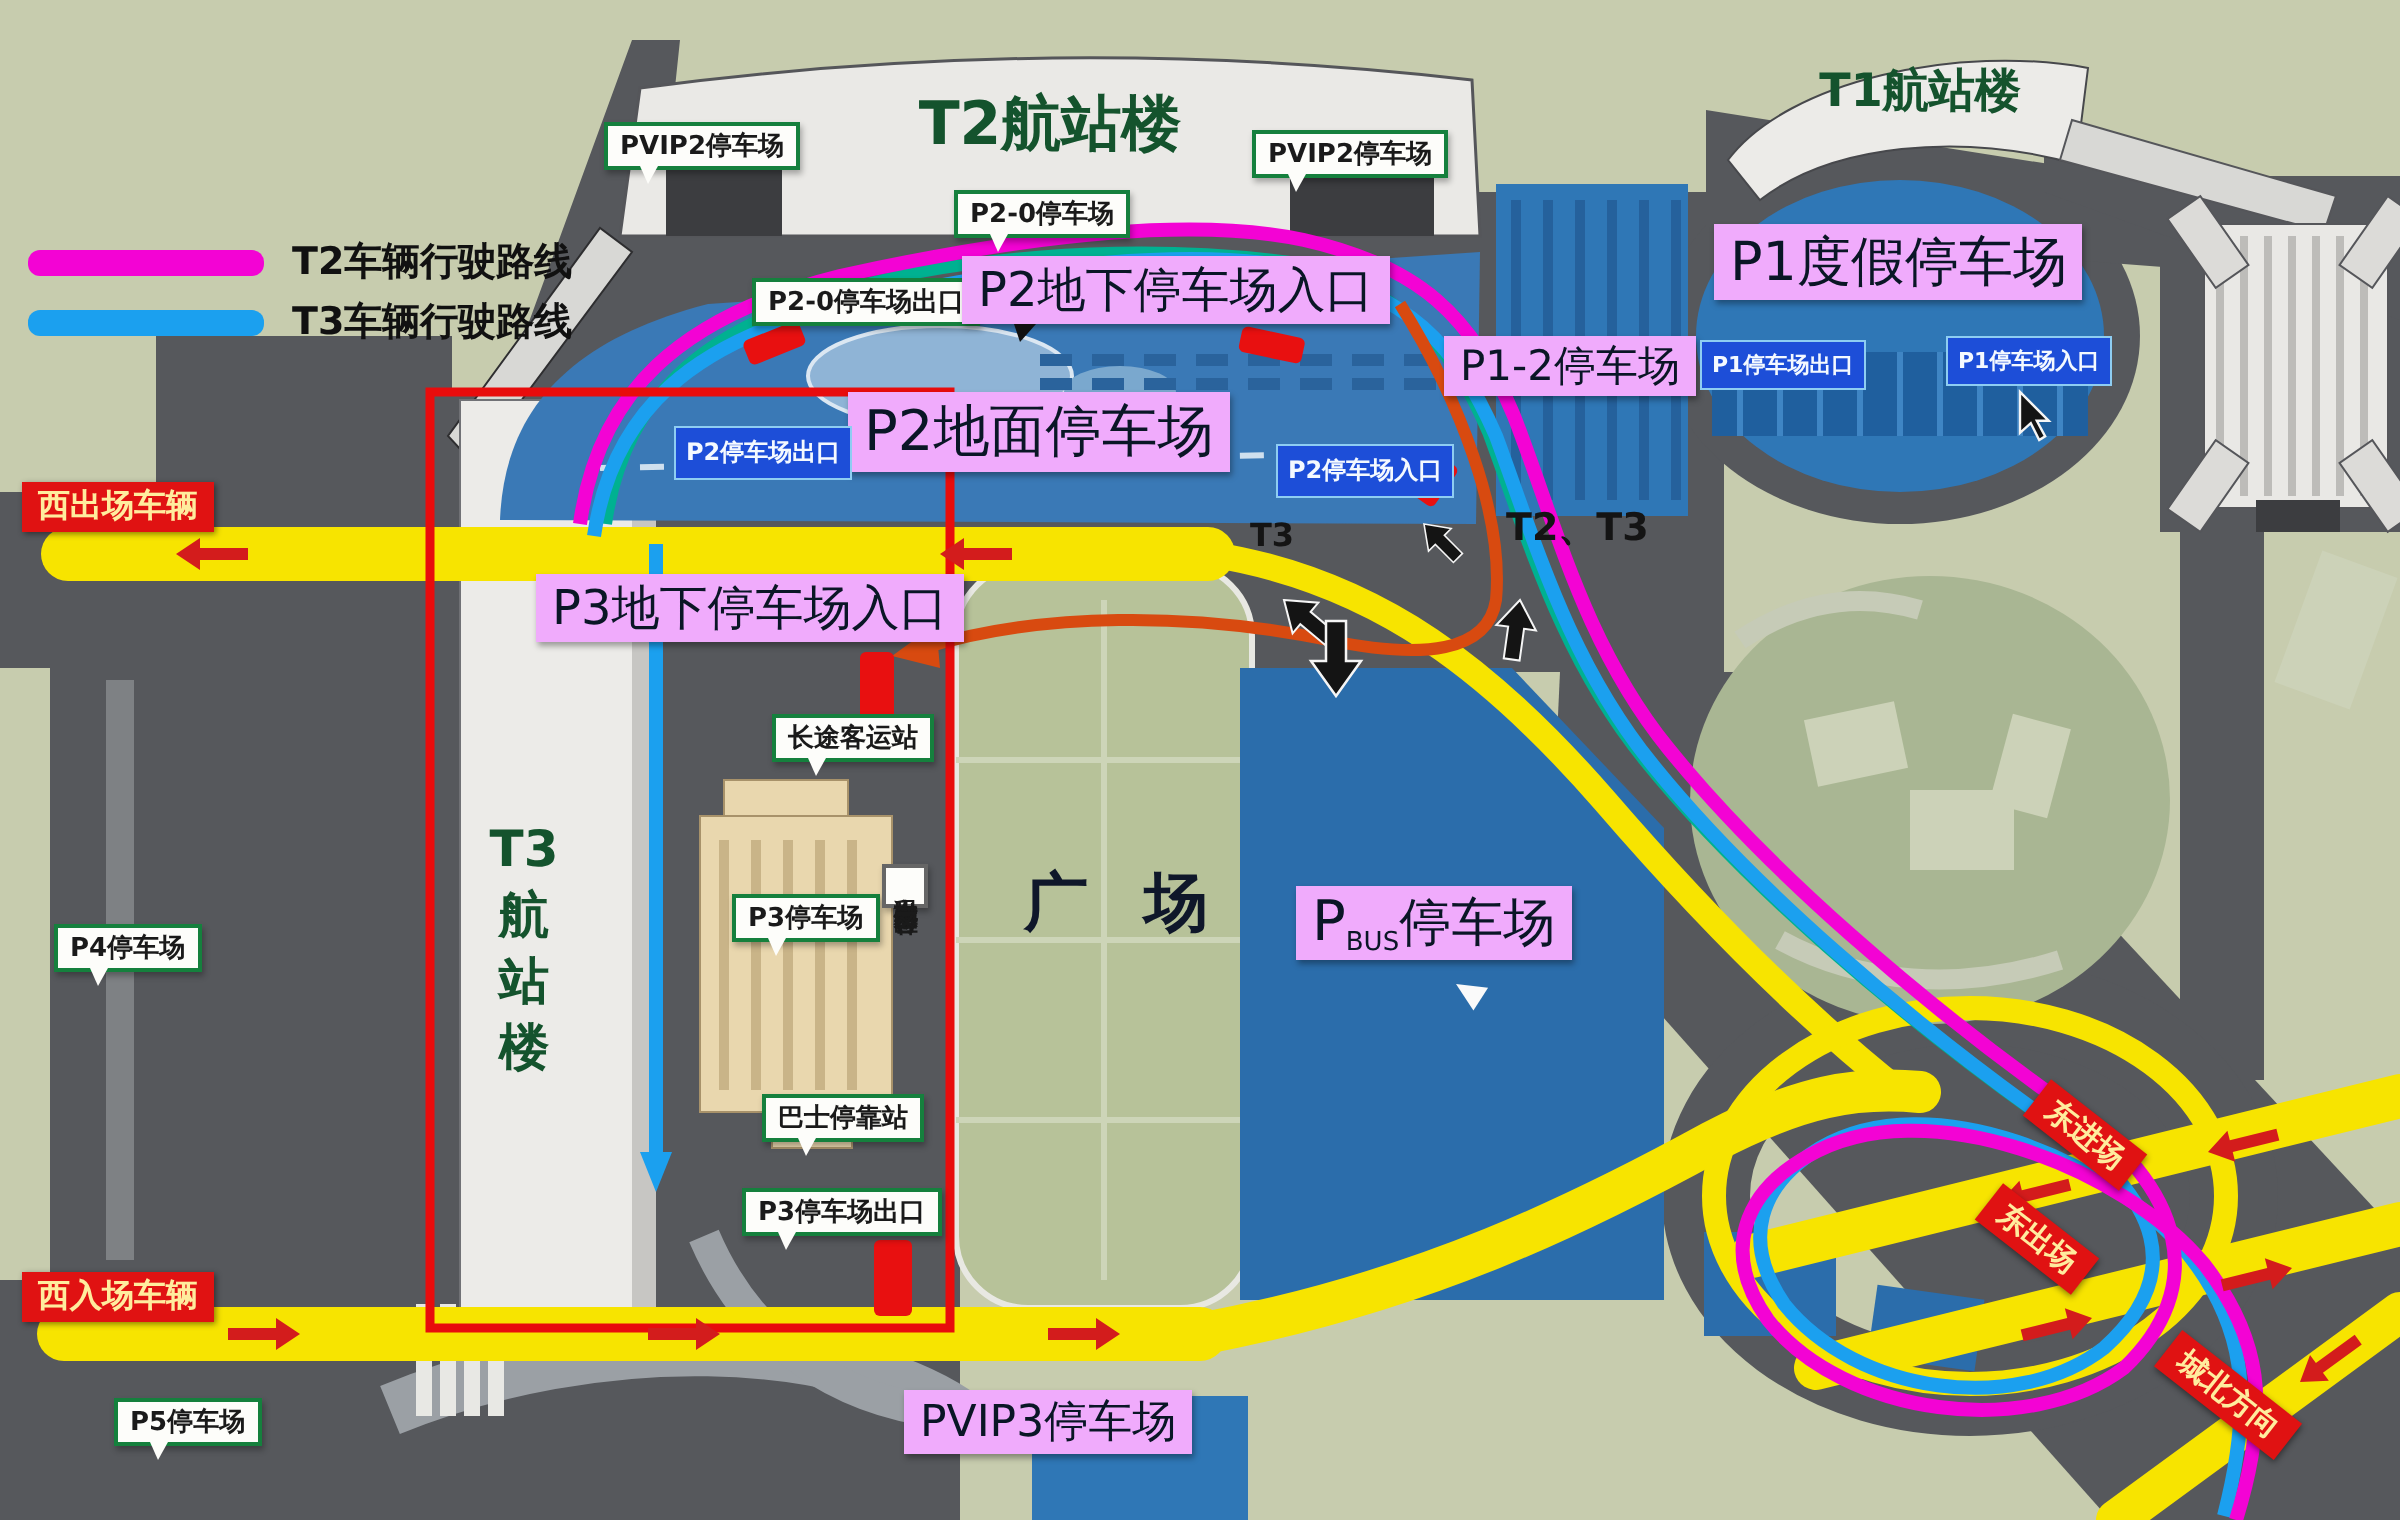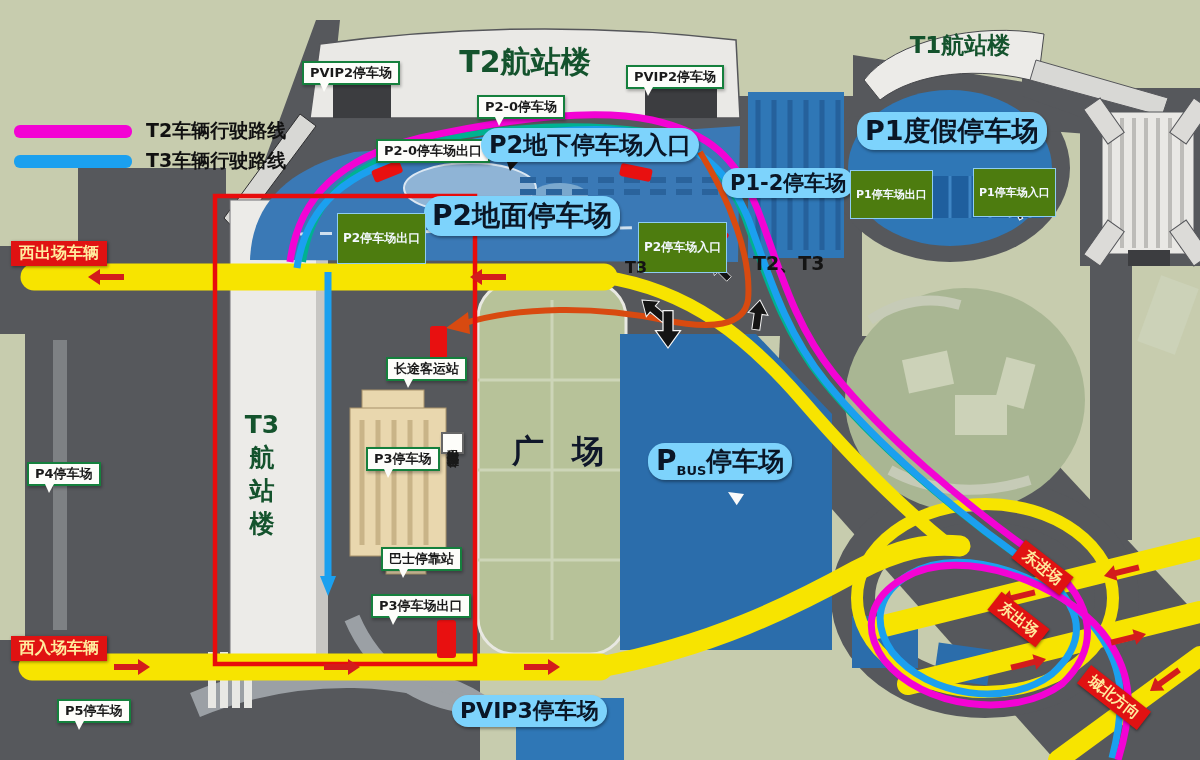--- a/index.html
+++ b/index.html
@@ -7,24 +7,24 @@
          font-family:"DejaVu Sans","Liberation Sans",sans-serif;}
   #stage svg{position:absolute;left:0;top:0;}
   .lbl{position:absolute;white-space:nowrap;}
   .bubble{background:#fdfdfa;border:2px solid #15803d;color:#1a1a1a;font-weight:700;font-size:13px;
           padding:1px 6px;box-shadow:1px 2px 3px rgba(0,0,0,.3);}
   .bubble.tail:after{content:"";position:absolute;left:16px;top:100%;width:0;height:0;
           border:9px solid transparent;border-top-color:#fdfdfa;border-left-width:4px;border-right-width:5px;}
   .vbubble{background:#fdfdfa;border:2px solid #666;color:#1a1a1a;font-weight:700;font-size:12px;
           padding:5px 1px;writing-mode:vertical-rl;text-orientation:upright;letter-spacing:1px;
           box-shadow:1px 2px 3px rgba(0,0,0,.3);}
-  .banner{background:#7dd3fc;color:#0a1626;font-weight:700;padding:1px 8px;box-shadow:1px 2px 3px rgba(0,0,0,.35);border-radius:17px;}
+  .banner{background:#f0abfc;color:#0a1626;font-weight:400;padding:1px 8px;box-shadow:1px 2px 3px rgba(0,0,0,.35);}
   .banner.btail:after{content:"";position:absolute;left:26px;top:100%;width:0;height:0;
           border:9px solid transparent;border-top-color:#111;border-left-width:3px;border-right-width:8px;}
-  .signsm{background:#4d7c0f;color:#f4f9ff;font-weight:700;font-size:12px;padding:16px 5px;border:1px solid #8ecdf2;}
+  .signsm{background:#1d4ed8;color:#f4f9ff;font-weight:700;font-size:12px;padding:4px 5px;border:1px solid #8ecdf2;}
   .badge{background:#e01212;color:#ffec9e;font-weight:800;font-size:16px;padding:2px 8px;
           box-shadow:1px 1px 3px rgba(0,0,0,.45);}
   .btext{color:#141414;font-weight:800;}
   .legend-row{position:absolute;display:flex;align-items:center;gap:14px;}
   .swatch{width:118px;height:13px;border-radius:6px;}
   .swatch-t2{background:#f303d4;}
   .swatch-t3{background:#1ba0ef;}
   .legend-text{font-size:19px;font-weight:800;color:#111;}
   .terminal{color:#14532d;font-weight:800;}
   .t3vert span{display:block;text-align:center;font-size:25px;line-height:33px;}
@@ -216,20 +216,21 @@
 <div class="lbl bubble tail" style="left:27px;top:462px;">P4停车场</div>
 <div class="lbl bubble tail" style="left:57px;top:699px;">P5停车场</div>
 <div class="lbl bubble tail" style="left:386px;top:357px;">长途客运站</div>
 <div class="lbl bubble tail" style="left:366px;top:447px;">P3停车场</div>
 <div class="lbl vbubble" style="left:441px;top:432px;">出租车东侧待客区</div>
 <div class="lbl bubble tail" style="left:381px;top:547px;">巴士停靠站</div>
 <div class="lbl bubble tail" style="left:371px;top:594px;">P3停车场出口</div>
 
 <div class="lbl banner btail" style="left:481px;top:128px;font-size:24px;">P2地下停车场入口</div>
 <div class="lbl banner" style="left:424px;top:196px;font-size:28px;">P2地面停车场</div>
+<div class="lbl banner" style="left:268px;top:287px;font-size:24px;">P3地下停车场入口</div>
 <div class="lbl banner" style="left:722px;top:168px;font-size:21px;">P1-2停车场</div>
 <div class="lbl banner" style="left:857px;top:112px;font-size:27px;">P1度假停车场</div>
 <div class="lbl banner" style="left:452px;top:695px;font-size:22px;">PVIP3停车场</div>
 <div class="lbl banner pbus" style="left:648px;top:443px;"><span class="pfx">P</span><span class="sub">BUS</span><span class="sfx">停车场</span></div>
 
 <div class="lbl signsm" style="left:337px;top:213px;">P2停车场出口</div>
 <div class="lbl signsm" style="left:638px;top:222px;">P2停车场入口</div>
 <div class="lbl signsm" style="left:850px;top:170px;font-size:11px;">P1停车场出口</div>
 <div class="lbl signsm" style="left:973px;top:168px;font-size:11px;">P1停车场入口</div>
 

